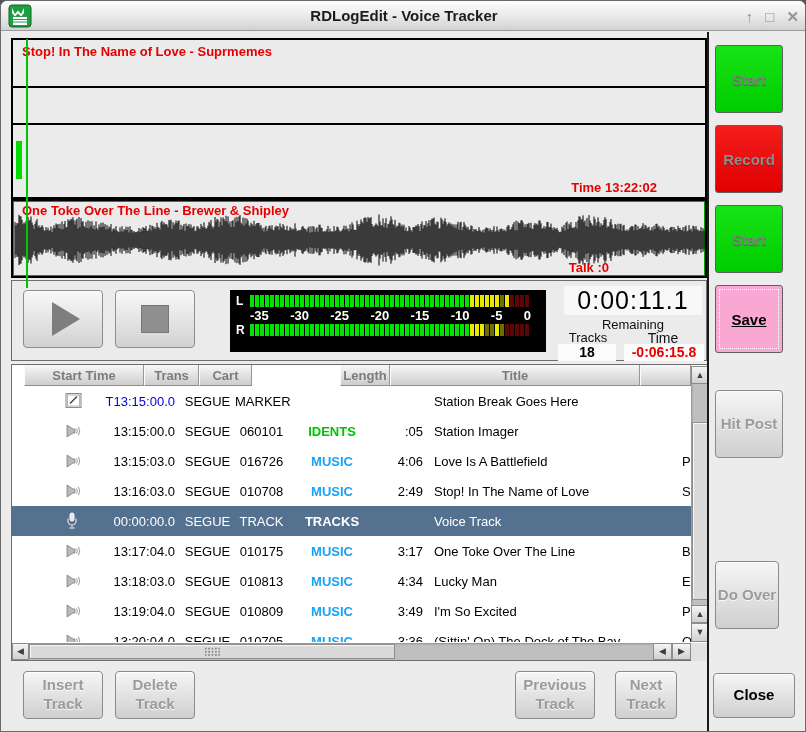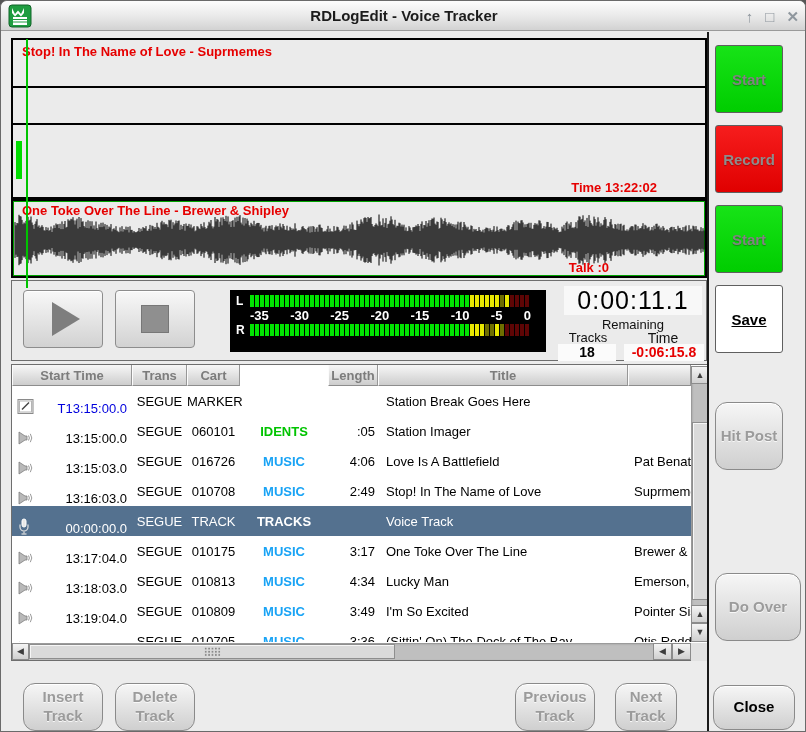--- a/index.html
+++ b/index.html
@@ -41,28 +41,28 @@
   .timebox{position:absolute;left:552px;top:5px;width:138px;height:29px;background:#f8f8f8;
     font-size:25px;color:#000;text-align:center;line-height:29px;letter-spacing:1px;}
   .remlabel{position:absolute;left:552px;top:36px;width:138px;text-align:center;font-size:13px;color:#111;}
   .trackslabel{position:absolute;left:546px;top:49px;width:60px;text-align:center;font-size:13px;color:#111;}
   .rtimelabel{position:absolute;left:612px;top:49px;width:78px;text-align:center;font-size:14px;color:#111;}
   .valbox{position:absolute;top:63px;height:17px;background:#fbfbfb;font-size:14px;font-weight:bold;text-align:center;line-height:17px;}
   .tracksval{left:546px;width:58px;color:#000;}
   .rtimeval{left:612px;width:80px;color:#e60000;}
   
   .logtable{position:absolute;left:10px;top:363px;width:698px;height:297px;border:1px solid #6e6e6e;background:#fff;}
-  .thead{position:absolute;left:0;top:0;width:679px;height:21px;display:flex;}
+  .thead{position:absolute;left:0;top:0;width:679px;height:21px;display:flex;padding-left:12px;}
   .hcell{height:21px;background:linear-gradient(#f7f7f7,#cdcdcd);border-right:1px solid #979797;
     border-left:1px solid #fcfcfc;border-bottom:1px solid #8d8d8d;color:#7c7c7c;font-weight:bold;font-size:13px;
     display:flex;align-items:center;justify-content:center;overflow:hidden;white-space:nowrap;}
   .tbody{position:absolute;left:0;top:21px;width:679px;height:256px;overflow:hidden;background:#fff;}
   .lrow{display:flex;height:30px;font-size:13px;align-items:center;background:#fff;color:#000;}
   .lrow.sel{background:#54718f;color:#fff;}
-  .c0{width:120px;display:flex;align-items:flex-end;height:100%;}
+  .c0{width:120px;display:flex;align-items:center;height:100%;margin-left:48px;}
   .rowicon{margin-left:5px;width:20px;display:flex;align-items:center;}
   .stime{margin-left:auto;padding-right:5px;}
   .ctrans{width:55px;text-align:center;}
   .ccart{width:53px;text-align:center;}
   .cgroup{width:88px;text-align:center;font-weight:bold;}
   .clen{width:50px;text-align:right;padding-right:3px;}
   .ctitle{width:250px;padding-left:8px;overflow:hidden;white-space:nowrap;}
   .cartist{flex:1;padding-left:6px;overflow:hidden;white-space:nowrap;}
   
   .sbtn{position:absolute;background:linear-gradient(#f4f4f4,#d0d0d0);border:1px solid #8c8c8c;
@@ -73,23 +73,23 @@
   .hthumb{position:absolute;left:17px;top:279px;width:366px;height:15px;background:#dadada;border:1px solid #8e8e8e;
     box-shadow:inset 1px 1px 0 #f6f6f6;display:flex;align-items:center;justify-content:center;}
   .grip{width:17px;height:9px;background-image:radial-gradient(circle,#8a8a8a 1px,transparent 1.3px);background-size:3.4px 3.2px;}
   .corner{position:absolute;left:679px;top:278px;width:18px;height:18px;background:#e2e2e2;}
   
   .vline{position:absolute;left:706px;top:31px;width:2px;height:701px;background:#1a1a1a;}
   .bigbtn{position:absolute;left:714px;width:68px;height:68px;border-radius:3px;border:1px solid #5f5f5f;
     font-size:15px;font-weight:bold;display:flex;align-items:center;justify-content:center;}
   .bgreen{background:linear-gradient(#17e317,#00cd00);color:#828282;text-shadow:0 1px 1px rgba(0,0,0,.3);}
   .bred{background:linear-gradient(#f61d1d,#e00000);color:#8d8d8d;text-shadow:0 1px 1px rgba(0,0,0,.3);}
-  .bblue{background:#ffffff;color:#000;outline:1px dotted #fff;outline-offset:-5px;text-decoration:underline;}
-  .graybtn{background:linear-gradient(#f6f6f6,#cfcfcf);border:1px solid #8a8a8a;border-radius:12px;
-    box-shadow:inset 0 1px 0 #fff;font-size:15px;font-weight:bold;display:flex;align-items:center;justify-content:center;text-align:center;line-height:1.25;margin-top:12px;}
+  .bblue{background:#f9a8d4;color:#000;outline:1px dotted #fff;outline-offset:-5px;text-decoration:underline;}
+  .graybtn{background:linear-gradient(#f6f6f6,#cfcfcf);border:1px solid #8a8a8a;border-radius:4px;
+    box-shadow:inset 0 1px 0 #fff;font-size:15px;font-weight:bold;display:flex;align-items:center;justify-content:center;text-align:center;line-height:1.25;}
   .dis{color:#9b9b9b;text-shadow:0 1px 0 #f8f8f8;}
   .enb{color:#000;}
 </style>
 </head>
 <body>
 
 <div id="app">
 
   <div class="titlebar">
     <span class="app-icon">
@@ -469,21 +469,21 @@
     <div class="corner"></div>
   </div>
 
   <div class="vline"></div>
 
   <div class="bigbtn bgreen" style="top:44px">Start</div>
   <div class="bigbtn bred" style="top:124px">Record</div>
   <div class="bigbtn bgreen" style="top:204px">Start</div>
   <div class="bigbtn bblue" style="top:284px">Save</div>
   <div class="graybtn dis" style="position:absolute;left:714px;top:389px;width:68px;height:68px">Hit Post</div>
-  <div class="graybtn dis" style="position:absolute;left:714px;top:560px;width:86px;height:68px">Do Over</div>
+  <div class="graybtn dis" style="position:absolute;left:714px;top:560px;width:64px;height:68px">Do Over</div>
   <div class="graybtn enb" style="position:absolute;left:712px;top:672px;width:82px;height:45px">Close</div>
 
   <div class="graybtn dis" style="position:absolute;left:114px;top:670px;width:80px;height:48px">Delete Track</div>
   <div class="graybtn dis" style="position:absolute;left:22px;top:670px;width:80px;height:48px">Insert Track</div>
   <div class="graybtn dis" style="position:absolute;left:514px;top:670px;width:80px;height:48px">Previous Track</div>
   <div class="graybtn dis" style="position:absolute;left:614px;top:670px;width:62px;height:48px">Next Track</div>
 
 </div>
 
 </body></html>

